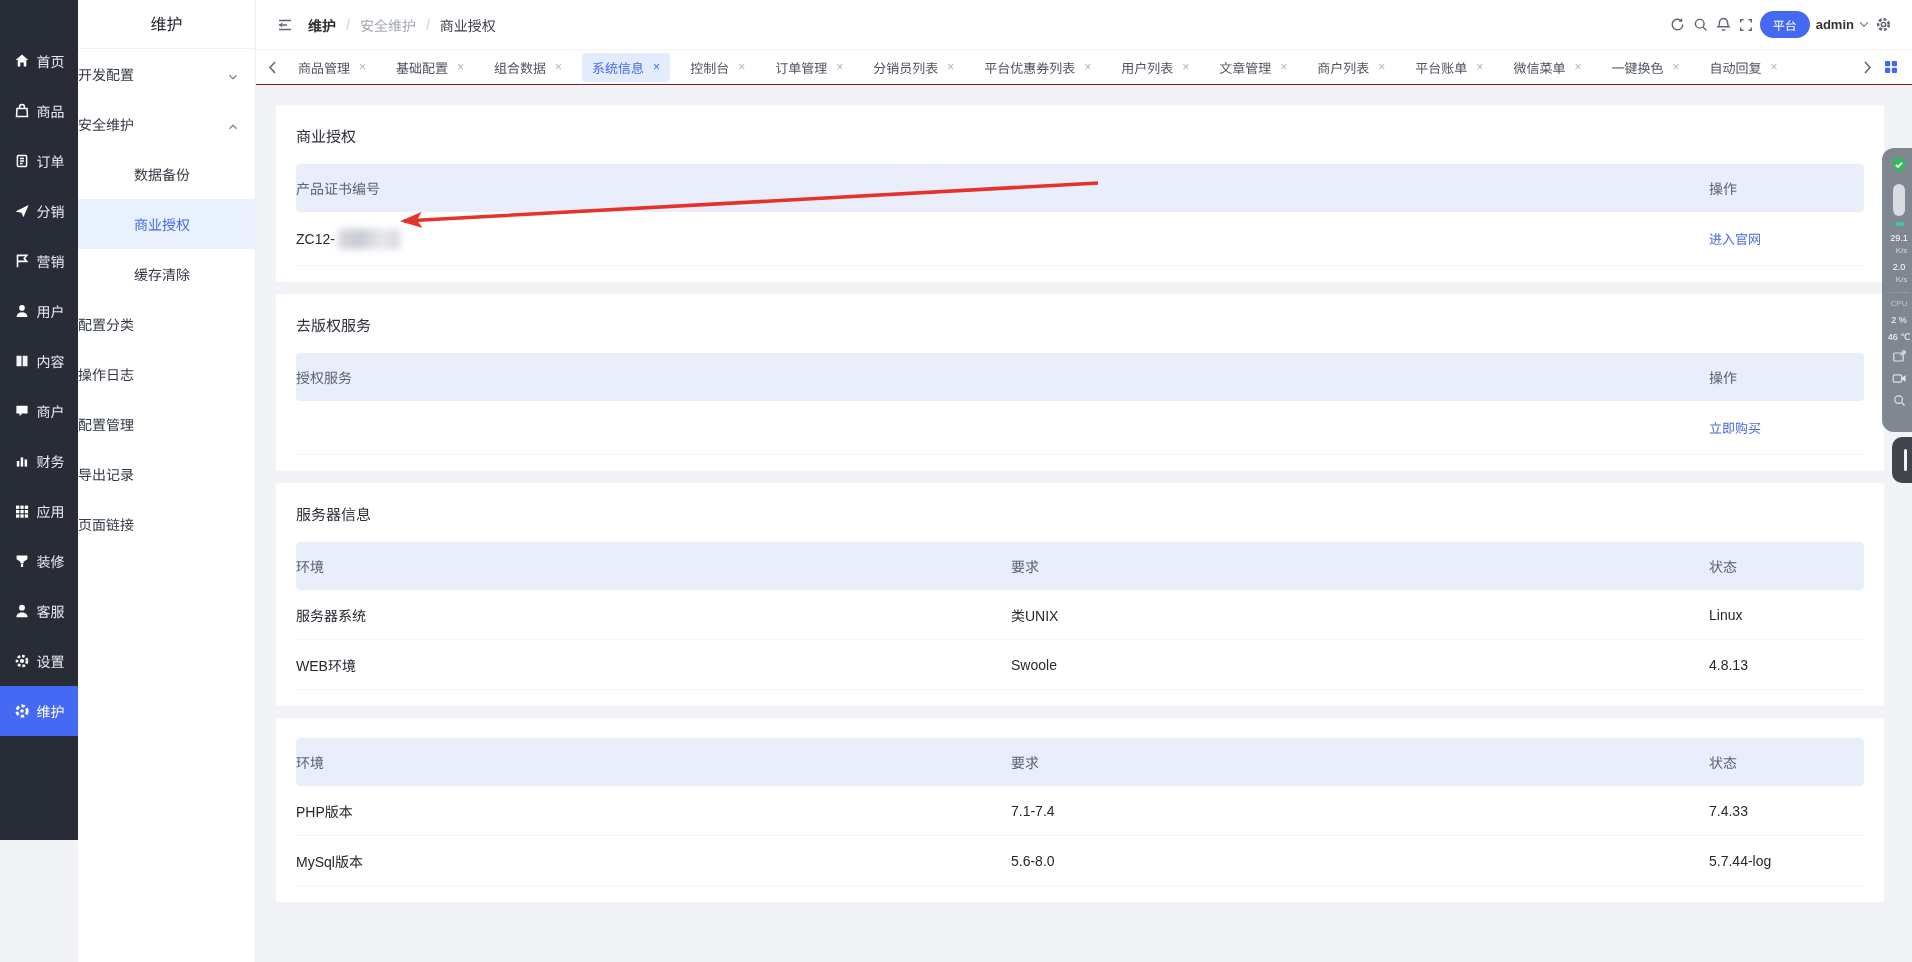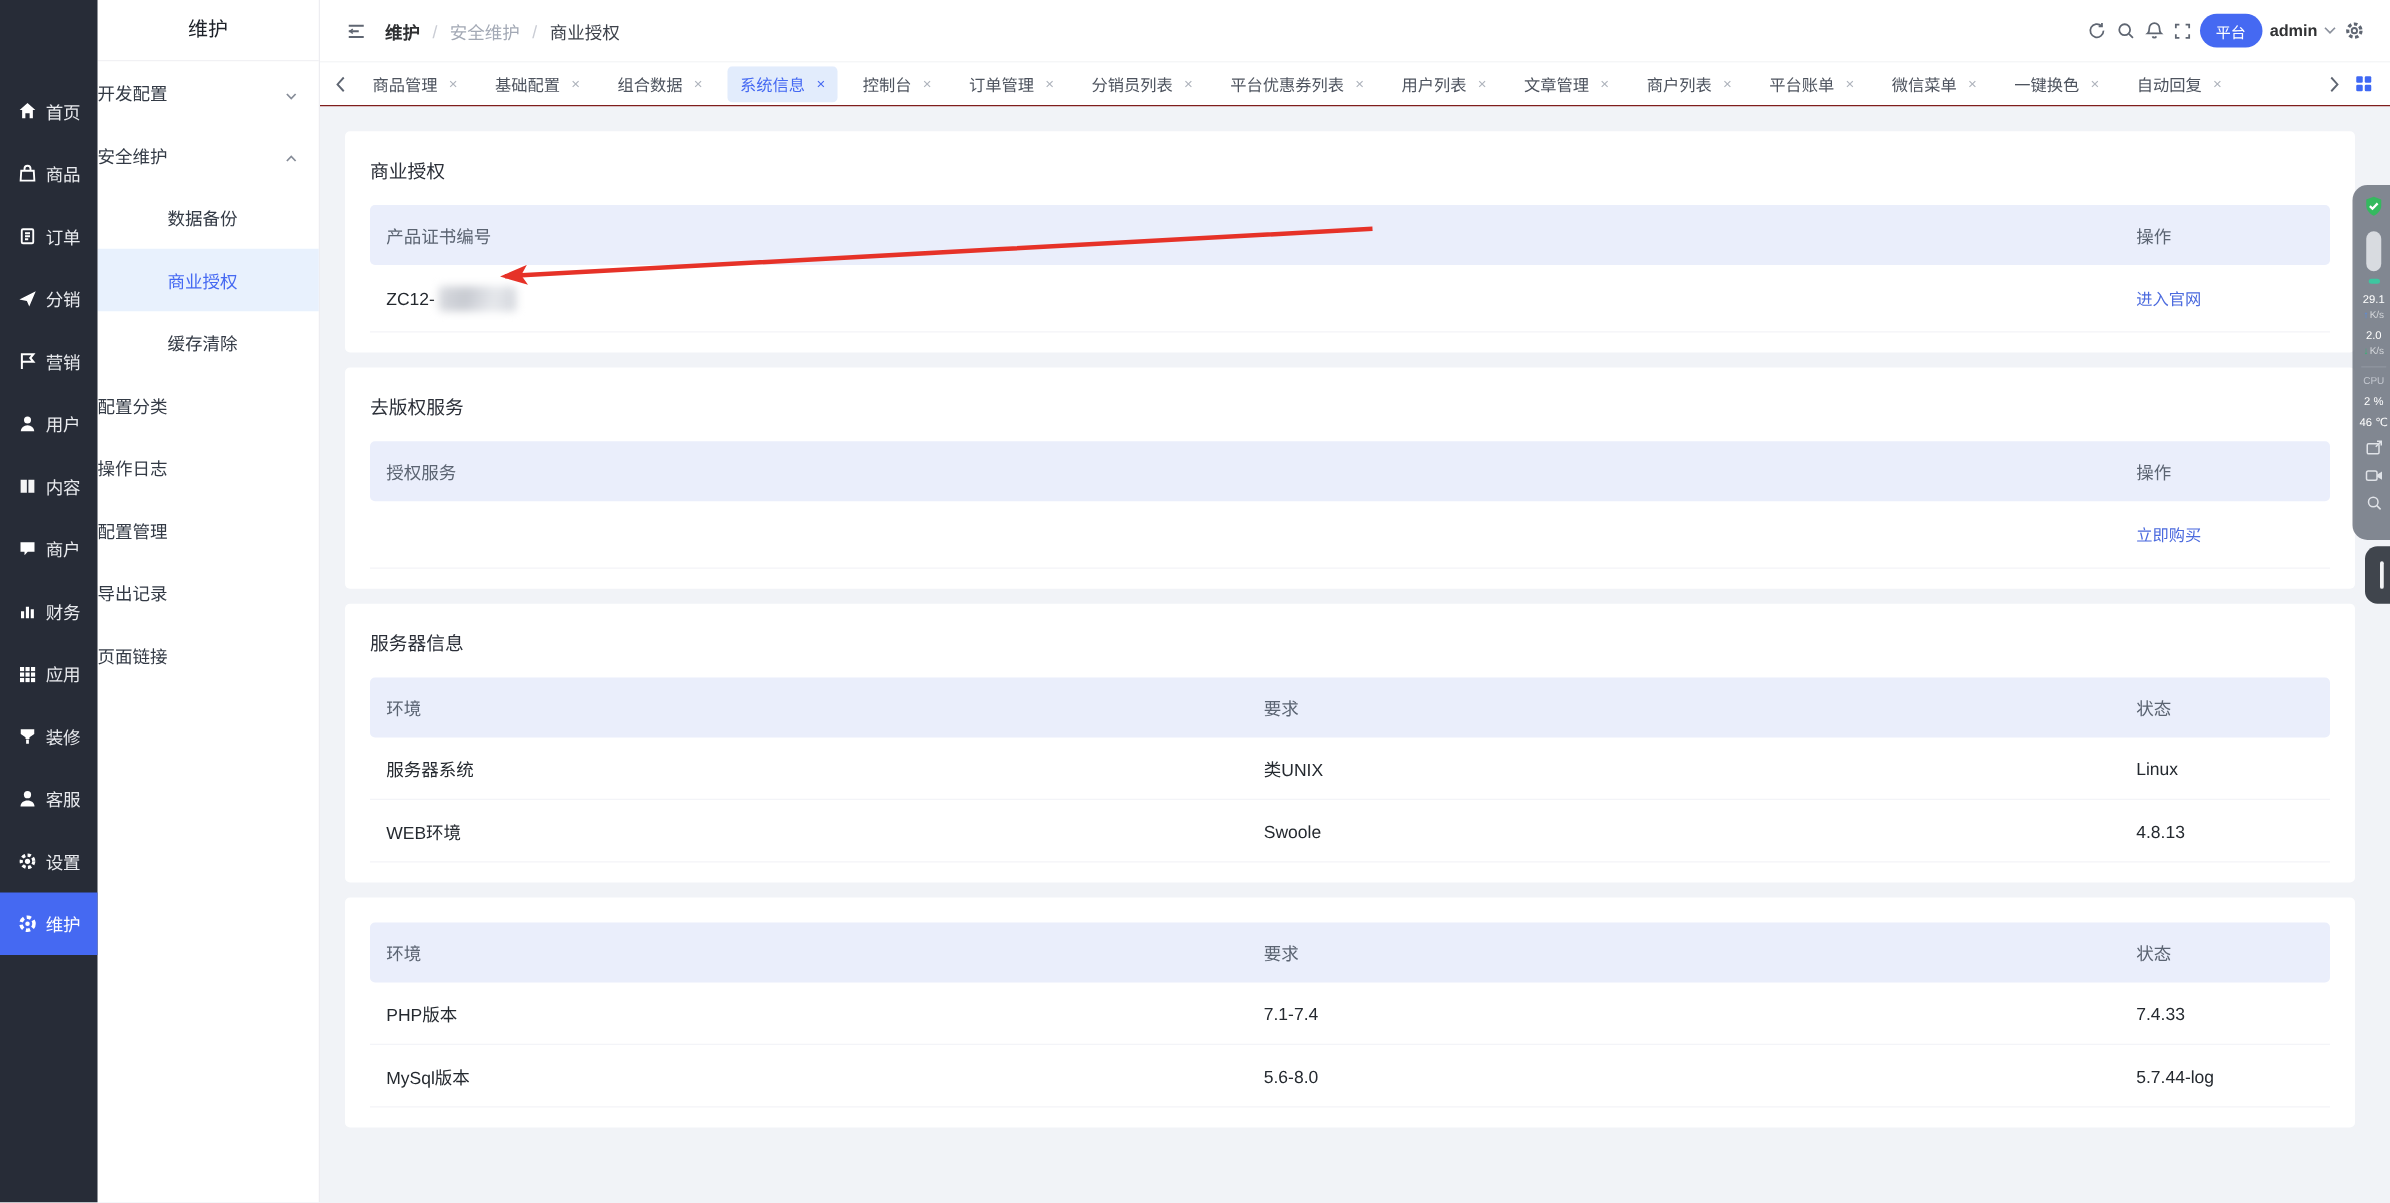--- a/index.html
+++ b/index.html
@@ -1,20 +1,20 @@
 <!DOCTYPE html>
 <html lang="zh-CN"><head>
 <meta charset="utf-8">
 <style>
   * { margin:0; padding:0; box-sizing:border-box; }
   html,body { width:1912px; height:962px; overflow:hidden; }
   body { font-family:"Liberation Sans","DejaVu Sans",sans-serif; background:#f1f3f7; position:relative; }
 
   
-  .rail { position:absolute; left:0; top:0; width:78px; height:962px; background:#272c37; z-index:30; padding-top:64px; }
+  .rail { position:absolute; left:0; top:0; width:78px; height:840px; background:#272c37; z-index:30; padding-top:36px; }
   .rail-item { height:50px; display:flex; align-items:center; justify-content:center; gap:7px; color:#e8eaee; font-size:14px; cursor:pointer; }
   .rail-item svg { display:block; }
   .rail-item.active { background:#4569f2; color:#fff; }
 
   
   .subpanel { position:absolute; left:78px; top:0; width:178px; height:962px; background:#fff; border-right:1px solid #ededf1; z-index:25; }
   .sub-title { height:49px; line-height:49px; text-align:center; font-size:16px; color:#1d2129; border-bottom:1px solid #f1f1f4; }
   .sub-item { height:50px; display:flex; align-items:center; font-size:14px; color:#333a45; cursor:pointer; position:relative; }
   .sub-item.child { padding-left:56px; }
   .sub-item.active { background:#e8f1fd; color:#4569f2; }
@@ -41,21 +41,21 @@
   .tab.active { background:#e2ecfc; color:#4569f2; }
   .tab.active .x { color:#4569f2; }
   .tab-nav { padding:0 6px; display:flex; align-items:center; cursor:pointer; }
 
   .content { position:absolute; top:86px; left:0; right:0; bottom:0; padding:19px 28px 0 20px; }
   .card { background:#fff; border-radius:4px; padding:20px 20px 16px; margin-bottom:12px; }
   .card-title { font-size:15px; color:#2b2f38; margin-bottom:18px; }
   .thead { background:#eaeefb; border-radius:4px; display:flex; align-items:center; height:48px; font-size:14px; color:#5b6472; }
   .trow { display:flex; align-items:center; height:54px; font-size:14px; color:#24292f; border-bottom:1px solid #f3f4f8; }
   .trow.h50 { height:50px; }
-  .c1 { width:715px; padding-left:13px; display:flex; align-items:center; }
+  .c1 { width:715px; padding-left:0; display:flex; align-items:center; }
   .c2 { width:698px; }
   .c3 { flex:1; }
   .c-action { width:155px; margin-left:auto; }
   .tlink { color:#4b6ade; font-size:13px; text-decoration:none; cursor:pointer; }
   .blurbox { display:inline-block; width:62px; height:20px; margin-left:3px; border-radius:3px;
              background:linear-gradient(100deg,#d9dbe0 0%,#c7cad1 35%,#e6e8ec 70%,#d2d5db 100%);
              filter:blur(3.5px); }
 
   
   .arrow-overlay { position:absolute; left:0; top:0; width:1912px; height:962px; z-index:40; pointer-events:none; }

